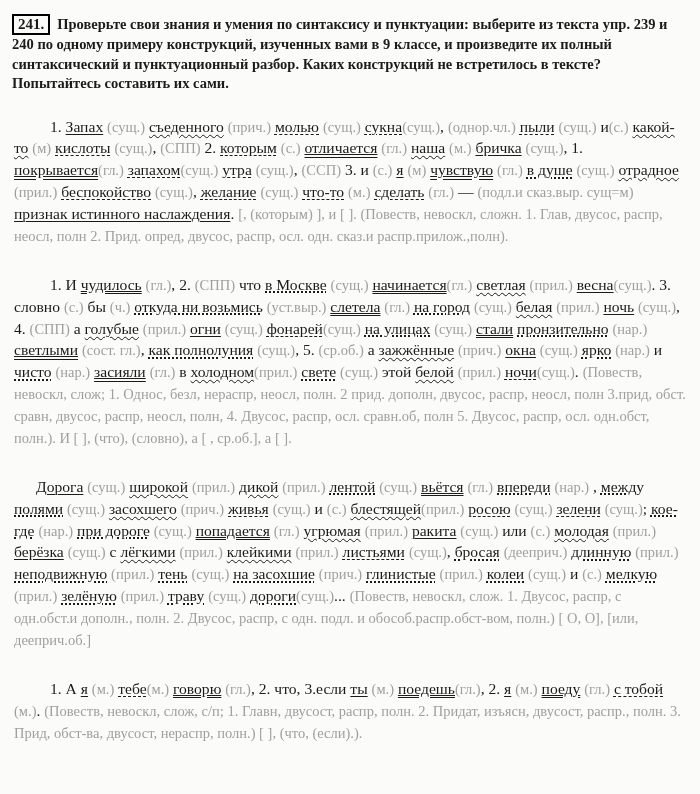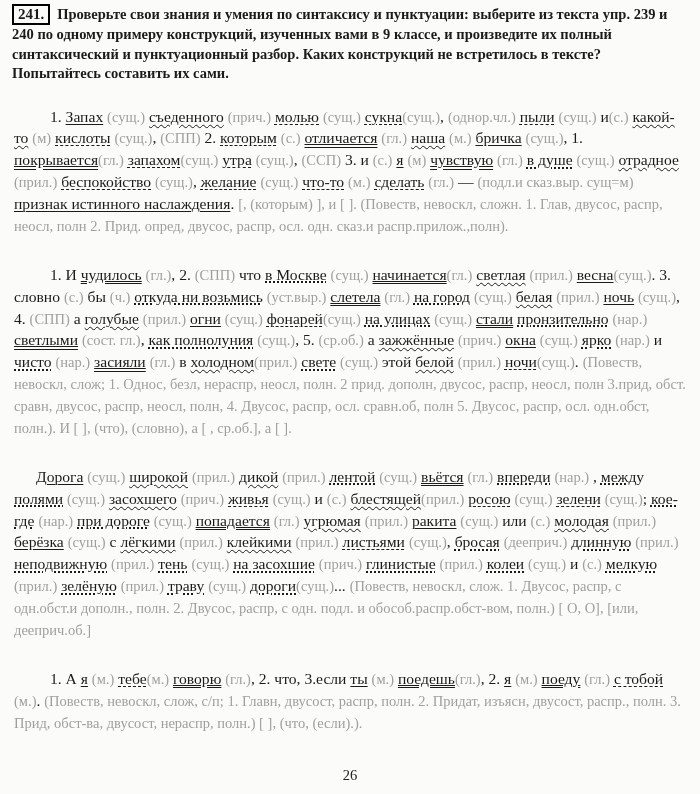--- a/index.html
+++ b/index.html
@@ -8,21 +8,21 @@
     --paper:#fbfbf9;
   }
   *{box-sizing:border-box;}
   html,body{margin:0;padding:0;}
   body{
     width:700px;height:794px;overflow:hidden;
     background:var(--paper);
     color:var(--ink);
     font-family:"Liberation Serif", serif;
   }
-  .page{position:relative;width:100%;height:100%;padding:4px 12px 0 12px;}
+  .page{position:relative;width:100%;height:100%;padding:14px 12px 0 12px;}
   .hdr{
     font-weight:bold;
     font-size:14.5px;
     line-height:1.34;
     margin-bottom:22px;
     text-align:left;
   }
   .exnum{
     display:inline-block;
     border:2px solid #000;
@@ -62,15 +62,14 @@
   </div>
 
   <div class="answers">
 
   <p class="para"><span class="k">1. </span><span class="k u-s">Запах</span><span class="k"> </span><span class="g">(сущ.)</span><span class="k"> </span><span class="k u-w">съеденного</span><span class="k"> </span><span class="g">(прич.)</span><span class="k"> </span><span class="k u-da">молью</span><span class="k"> </span><span class="g">(сущ.)</span><span class="k"> </span><span class="k u-da">сукна</span><span class="g">(сущ.)</span><span class="k">, </span><span class="g">(однор.чл.)</span><span class="k"> </span><span class="k u-da">пыли</span><span class="k"> </span><span class="g">(сущ.)</span><span class="k"> и</span><span class="g">(с.)</span><span class="k"> </span><span class="k u-w">какой-то</span><span class="k"> </span><span class="g">(м)</span><span class="k"> </span><span class="k u-da">кислоты</span><span class="k"> </span><span class="g">(сущ.)</span><span class="k">, </span><span class="g">(СПП)</span><span class="k"> 2. </span><span class="k u-da">которым</span><span class="k"> </span><span class="g">(с.)</span><span class="k"> </span><span class="k u-d">отличается</span><span class="k"> </span><span class="g">(гл.)</span><span class="k"> </span><span class="k u-w">наша</span><span class="k"> </span><span class="g">(м.)</span><span class="k"> </span><span class="k u-s">бричка</span><span class="k"> </span><span class="g">(сущ.)</span><span class="k">, 1. </span><span class="k u-d">покрывается</span><span class="g">(гл.)</span><span class="k"> </span><span class="k u-da">запахом</span><span class="g">(сущ.)</span><span class="k"> </span><span class="k u-da">утра</span><span class="k"> </span><span class="g">(сущ.)</span><span class="k">, </span><span class="g">(ССП)</span><span class="k"> 3. и </span><span class="g">(с.)</span><span class="k"> </span><span class="k u-s">я</span><span class="k"> </span><span class="g">(м)</span><span class="k"> </span><span class="k u-d">чувствую</span><span class="k"> </span><span class="g">(гл.)</span><span class="k"> </span><span class="k u-do">в душе</span><span class="k"> </span><span class="g">(сущ.)</span><span class="k"> </span><span class="k u-w">отрадное</span><span class="k"> </span><span class="g">(прил.)</span><span class="k"> </span><span class="k u-da">беспокойство</span><span class="k"> </span><span class="g">(сущ.)</span><span class="k">, </span><span class="k u-da">желание</span><span class="k"> </span><span class="g">(сущ.)</span><span class="k"> </span><span class="k u-da">что-то</span><span class="k"> </span><span class="g">(м.)</span><span class="k"> </span><span class="k u-da">сделать</span><span class="k"> </span><span class="g">(гл.)</span><span class="k"> — </span><span class="g">(подл.и сказ.выр. сущ=м)</span><span class="k"> </span><span class="k u-s">признак истинного наслаждения</span><span class="k">. </span><span class="g">[, (которым) ], и [ ]. (Повеств, невоскл, сложн. 1. Глав, двусос, распр, неосл, полн 2. Прид. опред, двусос, распр, осл. одн. сказ.и распр.прилож.,полн).</span></p>
       <p class="para"><span class="k">1. И </span><span class="k u-d">чудилось</span><span class="k"> </span><span class="g">(гл.)</span><span class="k">, 2. </span><span class="g">(СПП)</span><span class="k"> что </span><span class="k u-do">в Москве</span><span class="k"> </span><span class="g">(сущ.)</span><span class="k"> </span><span class="k u-d">начинается</span><span class="g">(гл.)</span><span class="k"> </span><span class="k u-w">светлая</span><span class="k"> </span><span class="g">(прил.)</span><span class="k"> </span><span class="k u-s">весна</span><span class="g">(сущ.)</span><span class="k">. 3. словно </span><span class="g">(с.)</span><span class="k"> бы </span><span class="g">(ч.)</span><span class="k"> </span><span class="k u-do">откуда ни возьмись</span><span class="k"> </span><span class="g">(уст.выр.)</span><span class="k"> </span><span class="k u-d">слетела</span><span class="k"> </span><span class="g">(гл.)</span><span class="k"> </span><span class="k u-do">на город</span><span class="k"> </span><span class="g">(сущ.)</span><span class="k"> </span><span class="k u-w">белая</span><span class="k"> </span><span class="g">(прил.)</span><span class="k"> </span><span class="k u-s">ночь</span><span class="k"> </span><span class="g">(сущ.)</span><span class="k">, 4. </span><span class="g">(СПП)</span><span class="k"> а </span><span class="k u-w">голубые</span><span class="k"> </span><span class="g">(прил.)</span><span class="k"> </span><span class="k u-s">огни</span><span class="k"> </span><span class="g">(сущ.)</span><span class="k"> </span><span class="k u-da">фонарей</span><span class="g">(сущ.)</span><span class="k"> </span><span class="k u-do">на улицах</span><span class="k"> </span><span class="g">(сущ.)</span><span class="k"> </span><span class="k u-d">стали</span><span class="k"> </span><span class="k u-do">пронзительно</span><span class="k"> </span><span class="g">(нар.)</span><span class="k"> </span><span class="k u-d">светлыми</span><span class="k"> </span><span class="g">(сост. гл.)</span><span class="k">, </span><span class="k u-do">как полнолуния</span><span class="k"> </span><span class="g">(сущ.)</span><span class="k">, 5. </span><span class="g">(ср.об.)</span><span class="k"> а </span><span class="k u-w">зажжённые</span><span class="k"> </span><span class="g">(прич.)</span><span class="k"> </span><span class="k u-s">окна</span><span class="k"> </span><span class="g">(сущ.)</span><span class="k"> </span><span class="k u-do">ярко</span><span class="k"> </span><span class="g">(нар.)</span><span class="k"> и </span><span class="k u-do">чисто</span><span class="k"> </span><span class="g">(нар.)</span><span class="k"> </span><span class="k u-d">засияли</span><span class="k"> </span><span class="g">(гл.)</span><span class="k"> в </span><span class="k u-w">холодном</span><span class="g">(прил.)</span><span class="k"> </span><span class="k u-do">свете</span><span class="k"> </span><span class="g">(сущ.)</span><span class="k"> этой </span><span class="k u-w">белой</span><span class="k"> </span><span class="g">(прил.)</span><span class="k"> </span><span class="k u-da">ночи</span><span class="g">(сущ.)</span><span class="k">. </span><span class="g">(Повеств, невоскл, слож; 1. Однос, безл, нераспр, неосл, полн. 2 прид. дополн, двусос, распр, неосл, полн 3.прид, обст. сравн, двусос, распр, неосл, полн, 4. Двусос, распр, осл. сравн.об, полн 5. Двусос, распр, осл. одн.обст, полн.). И [ ], (что), (словно), а [ , ср.об.], а [ ].</span></p>
       <p class="para"><span class="k u-s">Дорога</span><span class="k"> </span><span class="g">(сущ.)</span><span class="k"> </span><span class="k u-w">широкой</span><span class="k"> </span><span class="g">(прил.)</span><span class="k"> </span><span class="k u-w">дикой</span><span class="k"> </span><span class="g">(прил.)</span><span class="k"> </span><span class="k u-do">лентой</span><span class="k"> </span><span class="g">(сущ.)</span><span class="k"> </span><span class="k u-d">вьётся</span><span class="k"> </span><span class="g">(гл.)</span><span class="k"> </span><span class="k u-do">впереди</span><span class="k"> </span><span class="g">(нар.)</span><span class="k"> , </span><span class="k u-do">между полями</span><span class="k"> </span><span class="g">(сущ.)</span><span class="k"> </span><span class="k u-w">засохшего</span><span class="k"> </span><span class="g">(прич.)</span><span class="k"> </span><span class="k u-da">живья</span><span class="k"> </span><span class="g">(сущ.)</span><span class="k"> и </span><span class="g">(с.)</span><span class="k"> </span><span class="k u-w">блестящей</span><span class="g">(прил.)</span><span class="k"> </span><span class="k u-da">росою</span><span class="k"> </span><span class="g">(сущ.)</span><span class="k"> </span><span class="k u-da">зелени</span><span class="k"> </span><span class="g">(сущ.)</span><span class="k">; </span><span class="k u-do">кое-где</span><span class="k"> </span><span class="g">(нар.)</span><span class="k"> </span><span class="k u-do">при дороге</span><span class="k"> </span><span class="g">(сущ.)</span><span class="k"> </span><span class="k u-d">попадается</span><span class="k"> </span><span class="g">(гл.)</span><span class="k"> </span><span class="k u-w">угрюмая</span><span class="k"> </span><span class="g">(прил.)</span><span class="k"> </span><span class="k u-s">ракита</span><span class="k"> </span><span class="g">(сущ.)</span><span class="k"> или </span><span class="g">(с.)</span><span class="k"> </span><span class="k u-w">молодая</span><span class="k"> </span><span class="g">(прил.)</span><span class="k"> </span><span class="k u-s">берёзка</span><span class="k"> </span><span class="g">(сущ.)</span><span class="k"> с </span><span class="k u-w">лёгкими</span><span class="k"> </span><span class="g">(прил.)</span><span class="k"> </span><span class="k u-w">клейкими</span><span class="k"> </span><span class="g">(прил.)</span><span class="k"> </span><span class="k u-da">листьями</span><span class="k"> </span><span class="g">(сущ.)</span><span class="k">, </span><span class="k u-do">бросая</span><span class="k"> </span><span class="g">(дееприч.)</span><span class="k"> </span><span class="k u-do">длинную</span><span class="k"> </span><span class="g">(прил.)</span><span class="k"> </span><span class="k u-do">неподвижную</span><span class="k"> </span><span class="g">(прил.)</span><span class="k"> </span><span class="k u-do">тень</span><span class="k"> </span><span class="g">(сущ.)</span><span class="k"> </span><span class="k u-do">на засохшие</span><span class="k"> </span><span class="g">(прич.)</span><span class="k"> </span><span class="k u-do">глинистые</span><span class="k"> </span><span class="g">(прил.)</span><span class="k"> </span><span class="k u-do">колеи</span><span class="k"> </span><span class="g">(сущ.)</span><span class="k"> и </span><span class="g">(с.)</span><span class="k"> </span><span class="k u-do">мелкую</span><span class="k"> </span><span class="g">(прил.)</span><span class="k"> </span><span class="k u-do">зелёную</span><span class="k"> </span><span class="g">(прил.)</span><span class="k"> </span><span class="k u-do">траву</span><span class="k"> </span><span class="g">(сущ.)</span><span class="k"> </span><span class="k u-do">дороги</span><span class="g">(сущ.)</span><span class="k">... </span><span class="g">(Повеств, невоскл, слож. 1. Двусос, распр, с одн.обст.и дополн., полн. 2. Двусос, распр, с одн. подл. и обособ.распр.обст-вом, полн.) [ О, О], [или, дееприч.об.]</span></p>
       <p class="para"><span class="k">1. А </span><span class="k u-s">я</span><span class="k"> </span><span class="g">(м.)</span><span class="k"> </span><span class="k u-da">тебе</span><span class="g">(м.)</span><span class="k"> </span><span class="k u-d">говорю</span><span class="k"> </span><span class="g">(гл.)</span><span class="k">, 2. что, 3.если </span><span class="k u-s">ты</span><span class="k"> </span><span class="g">(м.)</span><span class="k"> </span><span class="k u-d">поедешь</span><span class="g">(гл.)</span><span class="k">, 2. </span><span class="k u-s">я</span><span class="k"> </span><span class="g">(м.)</span><span class="k"> </span><span class="k u-d">поеду</span><span class="k"> </span><span class="g">(гл.)</span><span class="k"> </span><span class="k u-da">с тобой</span><span class="k"> </span><span class="g">(м.)</span><span class="k">. </span><span class="g">(Повеств, невоскл, слож, с/п; 1. Главн, двусост, распр, полн. 2. Придат, изъясн, двусост, распр., полн. 3. Прид, обст-ва, двусост, нераспр, полн.) [ ], (что, (если).).</span></p>
     </div>
 
-  <div class="footer">26</div>
 
 </div>
 
 </body></html>

